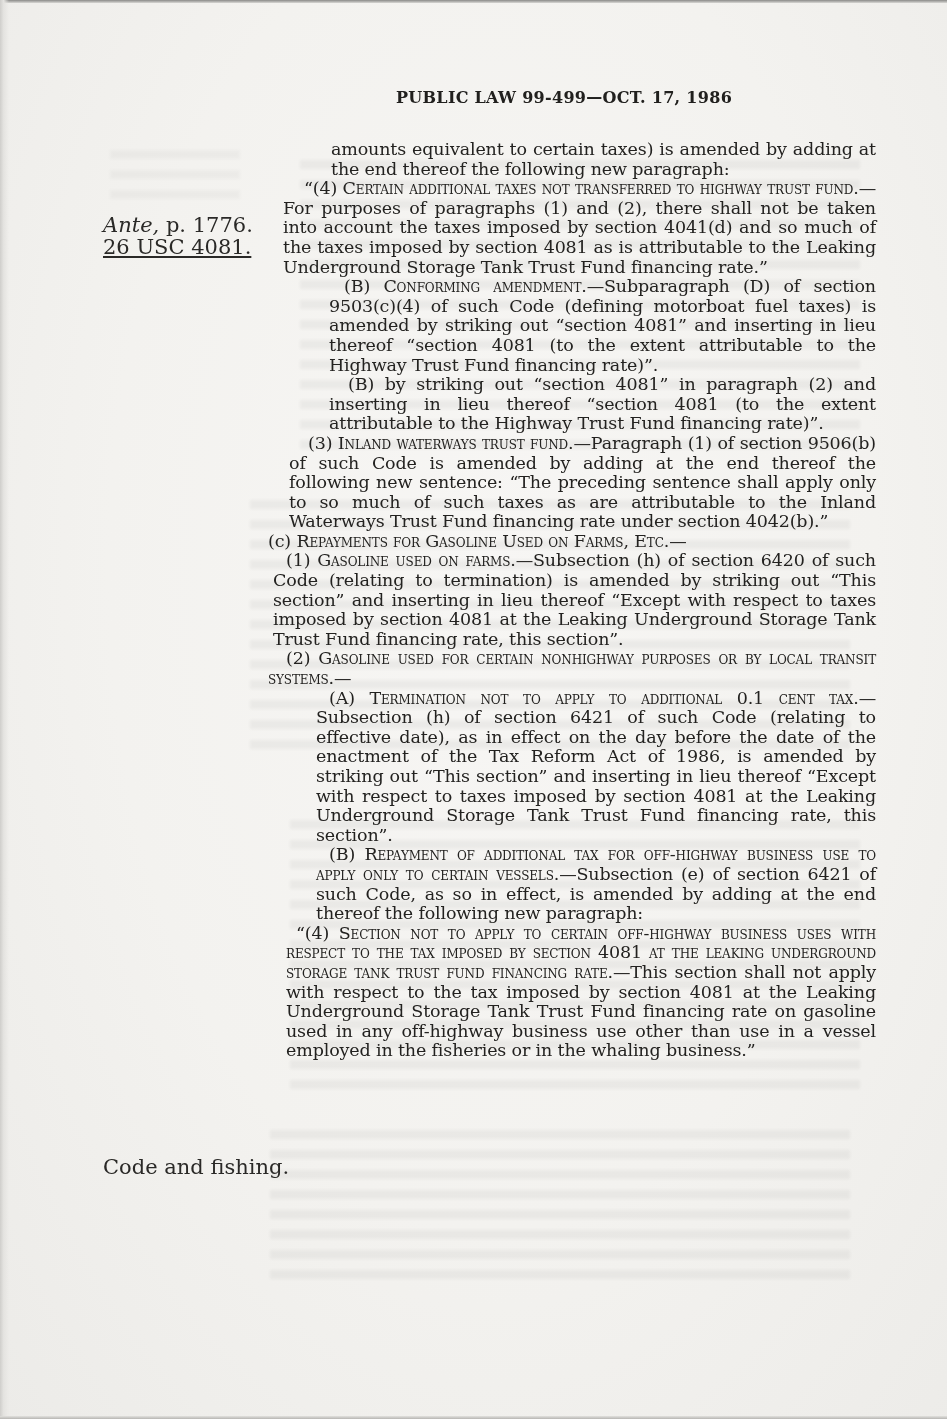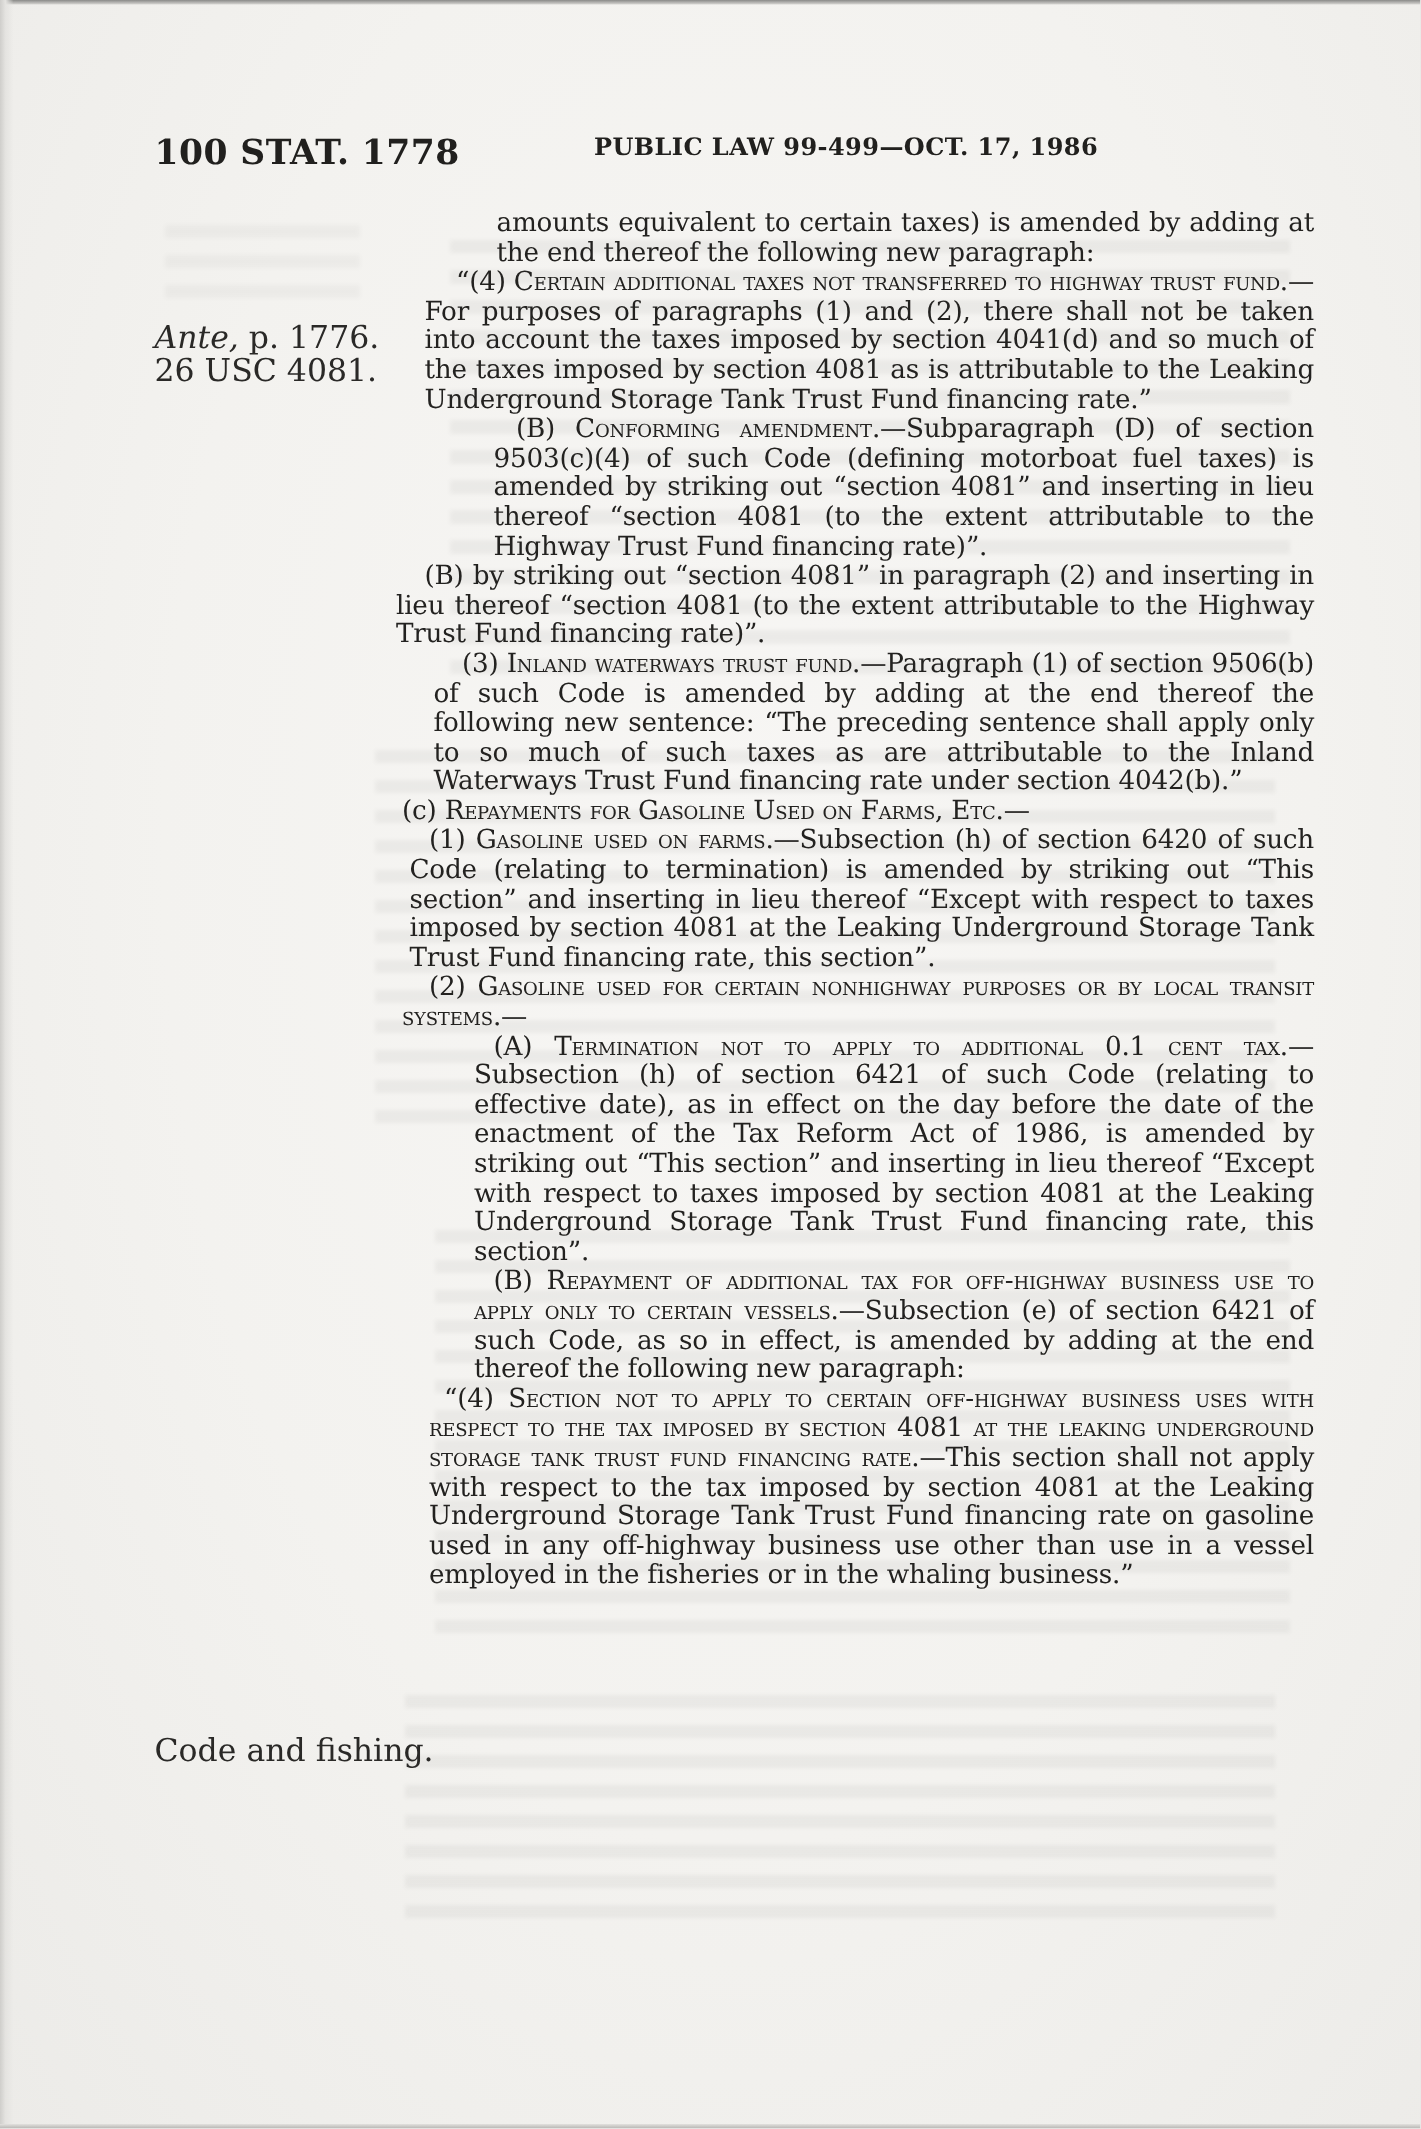--- a/index.html
+++ b/index.html
@@ -67,35 +67,34 @@
   <div class="edge-left"></div>
   <div class="edge-bottom"></div>
 
   <div class="bleed b1"></div>
   <div class="bleed b2"></div>
   <div class="bleed b3"></div>
   <div class="bleed b4"></div>
   <div class="bleed b5"></div>
 
   <div class="header">
-    <span class="stat-no">100 STAT. 1778</span>
     <span class="law-title">PUBLIC LAW 99-499—OCT. 17, 1986</span>
   </div>
 
   <div class="margin-notes">
       <div class="margin-note" style="top: 216px;"><span class="seg-i">Ante,</span><span class="seg-n"> p. 1776.</span></div>
-      <div class="margin-note" style="top: 238px;"><span class="seg-n">26 USC 4081.</span></div>
+      <div class="margin-note" style="top: 238px; text-decoration: underline;"><span class="seg-n">26 USC 4081.</span></div>
       <div class="margin-note" style="top: 1158px;"><span class="seg-n">Code and fishing.</span></div>
     </div>
 
   <div class="text-column">
       <p style="margin-left: 67px; text-indent: 0px;"><span class="seg-n">amounts equivalent to certain taxes) is amended by adding at the end thereof the following new paragraph:</span></p>
       <p style="margin-left: 19px; text-indent: 21px;"><span class="seg-n">“(4) </span><span class="seg-sc">Certain additional taxes not transferred to highway trust fund.—</span><span class="seg-n">For purposes of paragraphs (1) and (2), there shall not be taken into account the taxes imposed by section 4041(d) and so much of the taxes imposed by section 4081 as is attributable to the Leaking Underground Storage Tank Trust Fund financing rate.”</span></p>
       <p style="margin-left: 65px; text-indent: 15px;"><span class="seg-n">(B) </span><span class="seg-sc">Conforming amendment.—</span><span class="seg-n">Subparagraph (D) of section 9503(c)(4) of such Code (defining motorboat fuel taxes) is amended by striking out “section 4081” and inserting in lieu thereof “section 4081 (to the extent attributable to the Highway Trust Fund financing rate)”.</span></p>
-      <p style="text-indent: 19px;"><span class="seg-n">(B) by striking out “section 4081” in paragraph (2) and inserting in lieu thereof “section 4081 (to the extent attributable to the Highway Trust Fund financing rate)”.</span></p>
+      <p style="margin-left: 65px; text-indent: 19px;"><span class="seg-n">(B) by striking out “section 4081” in paragraph (2) and inserting in lieu thereof “section 4081 (to the extent attributable to the Highway Trust Fund financing rate)”.</span></p>
       <p style="margin-left: 25px; text-indent: 19px;"><span class="seg-n">(3) </span><span class="seg-sc">Inland waterways trust fund.—</span><span class="seg-n">Paragraph (1) of section 9506(b) of such Code is amended by adding at the end thereof the following new sentence: “The preceding sentence shall apply only to so much of such taxes as are attributable to the Inland Waterways Trust Fund financing rate under section 4042(b).”</span></p>
       <p style="margin-left: 0px; text-indent: 4px;"><span class="seg-n">(c) </span><span class="seg-sc">Repayments for Gasoline Used on Farms, Etc.—</span></p>
       <p style="margin-left: 9px; text-indent: 13px;"><span class="seg-n">(1) </span><span class="seg-sc">Gasoline used on farms.—</span><span class="seg-n">Subsection (h) of section 6420 of such Code (relating to termination) is amended by striking out “This section” and inserting in lieu thereof “Except with respect to taxes imposed by section 4081 at the Leaking Underground Storage Tank Trust Fund financing rate, this section”.</span></p>
       <p style="margin-left: 4px; text-indent: 18px;"><span class="seg-n">(2) </span><span class="seg-sc">Gasoline used for certain nonhighway purposes or by local transit systems.—</span></p>
       <p style="margin-left: 52px; text-indent: 13px;"><span class="seg-n">(A) </span><span class="seg-sc">Termination not to apply to additional 0.1 cent tax.—</span><span class="seg-n">Subsection (h) of section 6421 of such Code (relating to effective date), as in effect on the day before the date of the enactment of the Tax Reform Act of 1986, is amended by striking out “This section” and inserting in lieu thereof “Except with respect to taxes imposed by section 4081 at the Leaking Underground Storage Tank Trust Fund financing rate, this section”.</span></p>
       <p style="margin-left: 52px; text-indent: 13px;"><span class="seg-n">(B) </span><span class="seg-sc">Repayment of additional tax for off-highway business use to apply only to certain vessels.—</span><span class="seg-n">Subsection (e) of section 6421 of such Code, as so in effect, is amended by adding at the end thereof the following new paragraph:</span></p>
       <p style="margin-left: 22px; text-indent: 10px;"><span class="seg-n">“(4) </span><span class="seg-sc">Section not to apply to certain off-highway business uses with respect to the tax imposed by section 4081 at the leaking underground storage tank trust fund financing rate.—</span><span class="seg-n">This section shall not apply with respect to the tax imposed by section 4081 at the Leaking Underground Storage Tank Trust Fund financing rate on gasoline used in any off-highway business use other than use in a vessel employed in the fisheries or in the whaling business.”</span></p>
     </div>
 </div>
 

